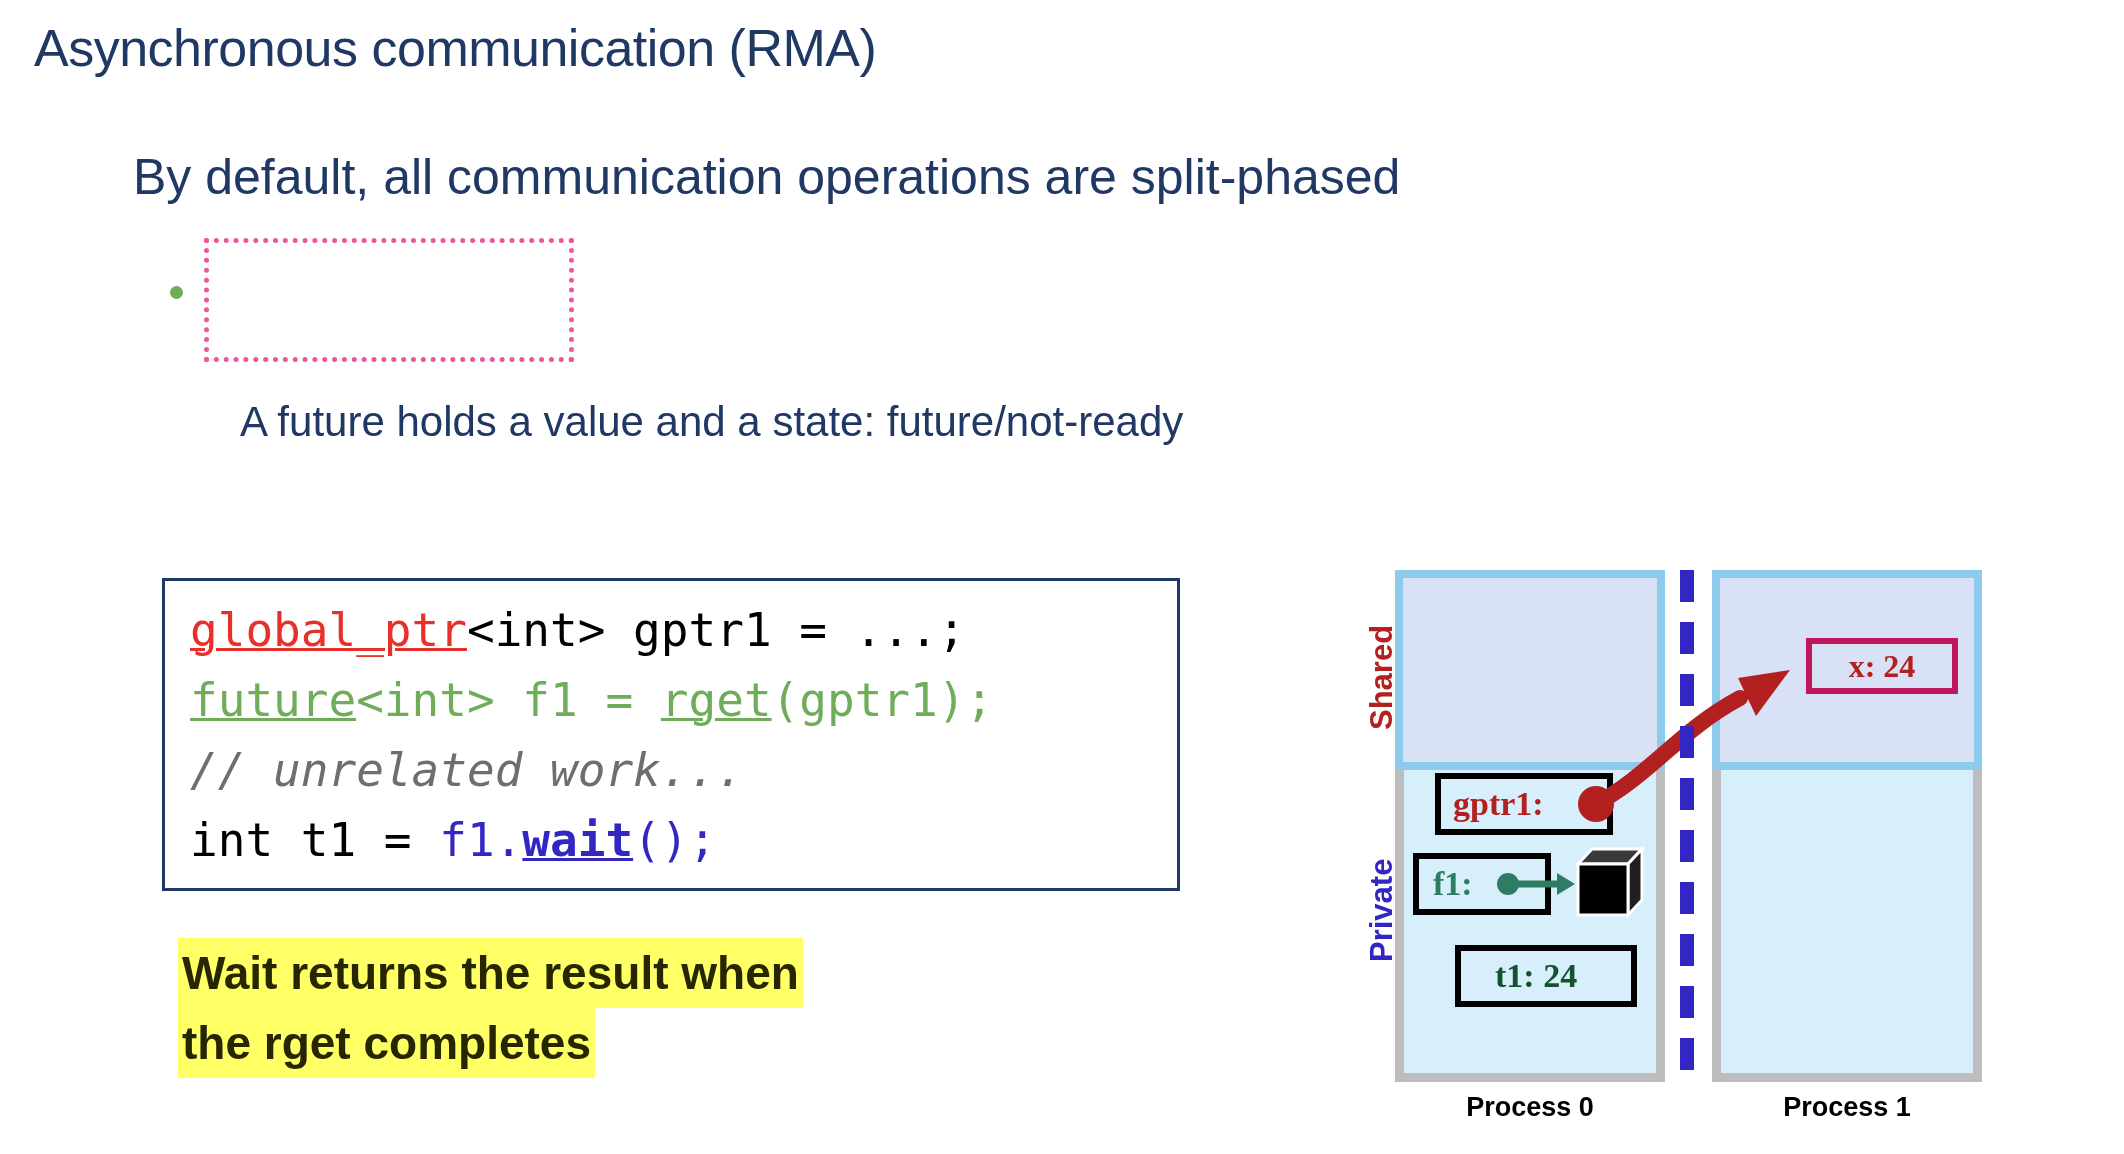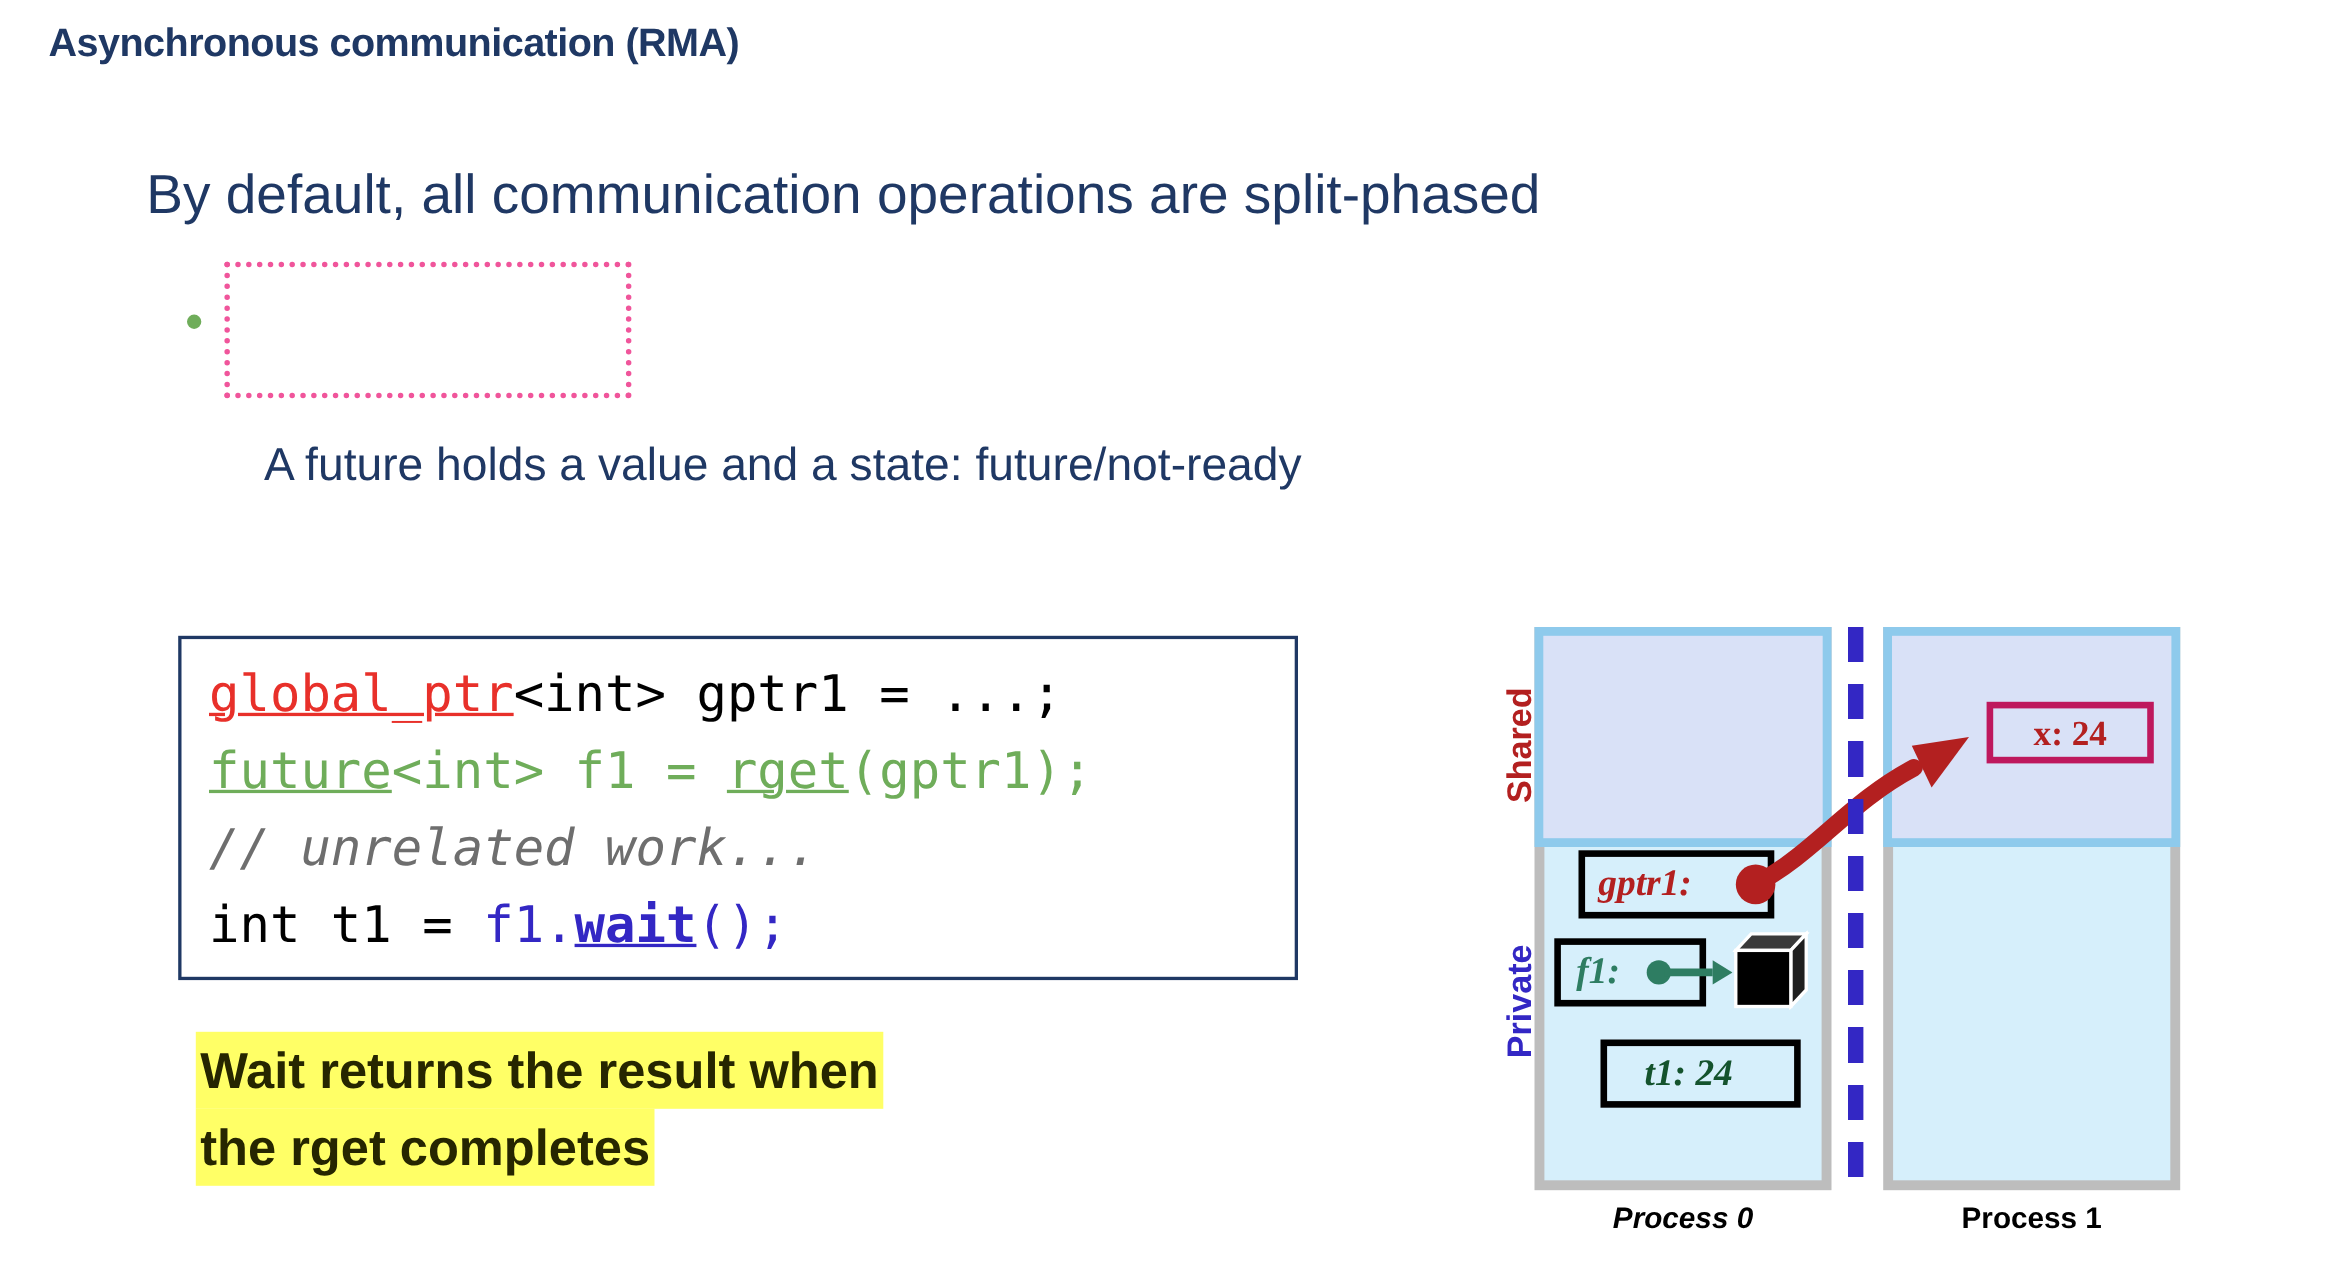--- a/index.html
+++ b/index.html
@@ -12,24 +12,24 @@
     height: 1154px;
     position: relative;
     overflow: hidden;
     font-family: "Liberation Sans", sans-serif;
     -webkit-font-smoothing: antialiased;
   }
 
   
   #slide-title {
     position: absolute;
-    left: 44px;
+    left: 34px;
     top: 18px;
-    font-size: 36px;
-    font-weight: bold;
+    font-size: 52px;
+    font-weight: normal;
     color: #1F3864;
     letter-spacing: -0.5px;
     white-space: nowrap;
   }
 
   
   #lead-line {
     position: absolute;
     left: 133px;
     top: 148px;
@@ -142,21 +142,21 @@
   }
 
   .proc {
     position: absolute;
     top: 0;
     width: 270px;
     height: 512px;
     background: #BDBDBD;   
     box-sizing: border-box;
   }
-  #process0 { left: 75px; font-style: italic; }
+  #process0 { left: 75px; }
   #process1 { left: 392px; }
 
   .proc-shared {
     position: absolute;
     left: 0;
     top: 0;
     width: 270px;
     height: 200px;
     background: #8ECAEC;   
     box-sizing: border-box;

